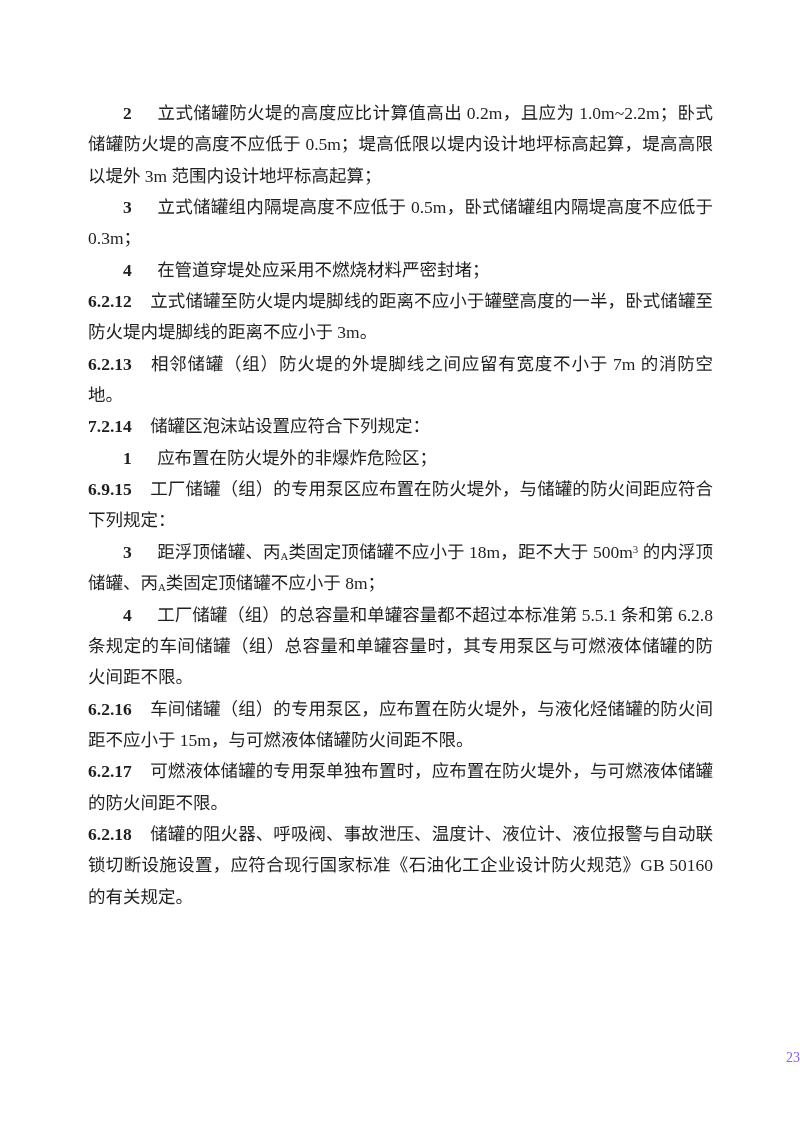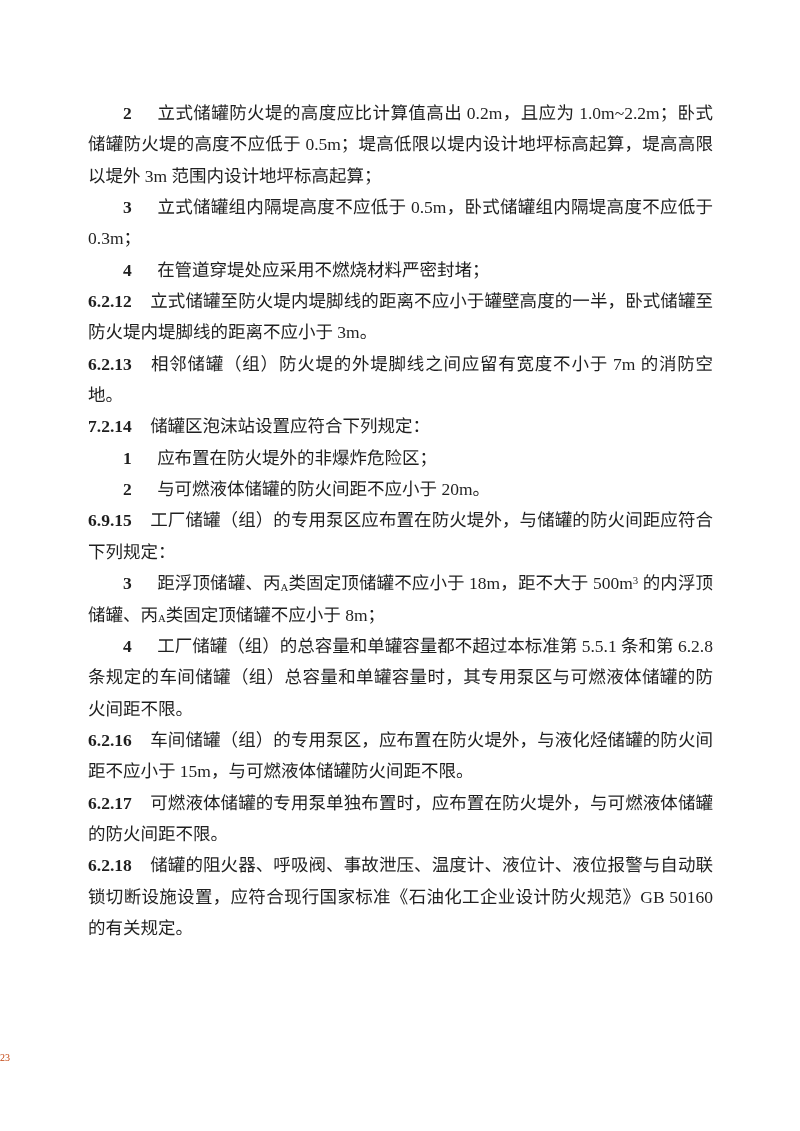--- a/index.html
+++ b/index.html
@@ -53,39 +53,38 @@
     position: relative;
     vertical-align: baseline;
   }
   .content sub { bottom: -0.18em; }
   .content sup { top: -0.48em; }
   .footer {
     position: absolute;
     top: 1036px;
     left: 0;
     right: 0;
-    text-align: left;
-    font-size: 10px;
+    text-align: right;
+    font-size: 14px;
     line-height: 20px;
-    color: #c2410c;
+    color: #8b5cf6;
   }
 </style>
 </head>
 <body>
 
 <div class="page">
   <div class="content" id="doc-body">
       <p class="item"><span class="label">2</span><span>立式储罐防火堤的高度应比计算值高出 0.2m，且应为 1.0m~2.2m；卧式储罐防火堤的高度不应低于 0.5m；堤高低限以堤内设计地坪标高起算，堤高高限以堤外 3m 范围内设计地坪标高起算；</span></p>
       <p class="item"><span class="label">3</span><span>立式储罐组内隔堤高度不应低于 0.5m，卧式储罐组内隔堤高度不应低于 0.3m；</span></p>
       <p class="item"><span class="label">4</span><span>在管道穿堤处应采用不燃烧材料严密封堵；</span></p>
       <p class="clause"><span class="label">6.2.12</span><span>立式储罐至防火堤内堤脚线的距离不应小于罐壁高度的一半，卧式储罐至防火堤内堤脚线的距离不应小于 3m。</span></p>
       <p class="clause"><span class="label">6.2.13</span><span>相邻储罐（组）防火堤的外堤脚线之间应留有宽度不小于 7m 的消防空地。</span></p>
       <p class="clause"><span class="label">7.2.14</span><span>储罐区泡沫站设置应符合下列规定：</span></p>
       <p class="item"><span class="label">1</span><span>应布置在防火堤外的非爆炸危险区；</span></p>
-      <p class="item"><span class="label">2</span><span>与可燃液体储罐的防火间距不应小于 20m。</span></p>
       <p class="clause"><span class="label">6.9.15</span><span>工厂储罐（组）的专用泵区应布置在防火堤外，与储罐的防火间距应符合下列规定：</span></p>
       <p class="item"><span class="label">3</span><span>距浮顶储罐、丙</span><sub>A</sub><span>类固定顶储罐不应小于 18m，距不大于 500m</span><sup>3</sup><span> 的内浮顶储罐、丙</span><sub>A</sub><span>类固定顶储罐不应小于 8m；</span></p>
       <p class="item"><span class="label">4</span><span>工厂储罐（组）的总容量和单罐容量都不超过本标准第 5.5.1 条和第 6.2.8 条规定的车间储罐（组）总容量和单罐容量时，其专用泵区与可燃液体储罐的防火间距不限。</span></p>
       <p class="clause"><span class="label">6.2.16</span><span>车间储罐（组）的专用泵区，应布置在防火堤外，与液化烃储罐的防火间距不应小于 15m，与可燃液体储罐防火间距不限。</span></p>
       <p class="clause"><span class="label">6.2.17</span><span>可燃液体储罐的专用泵单独布置时，应布置在防火堤外，与可燃液体储罐的防火间距不限。</span></p>
       <p class="clause"><span class="label">6.2.18</span><span>储罐的阻火器、呼吸阀、事故泄压、温度计、液位计、液位报警与自动联锁切断设施设置，应符合现行国家标准《石油化工企业设计防火规范》GB 50160 的有关规定。</span></p>
     </div>
   <div class="footer">
     <span>23</span>
   </div>

